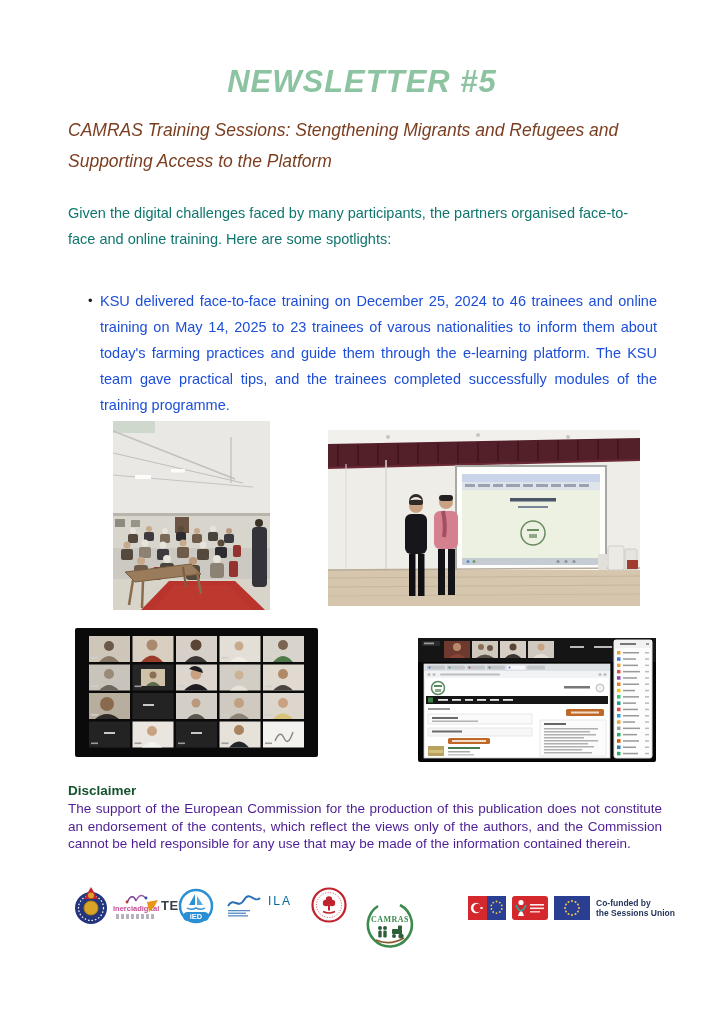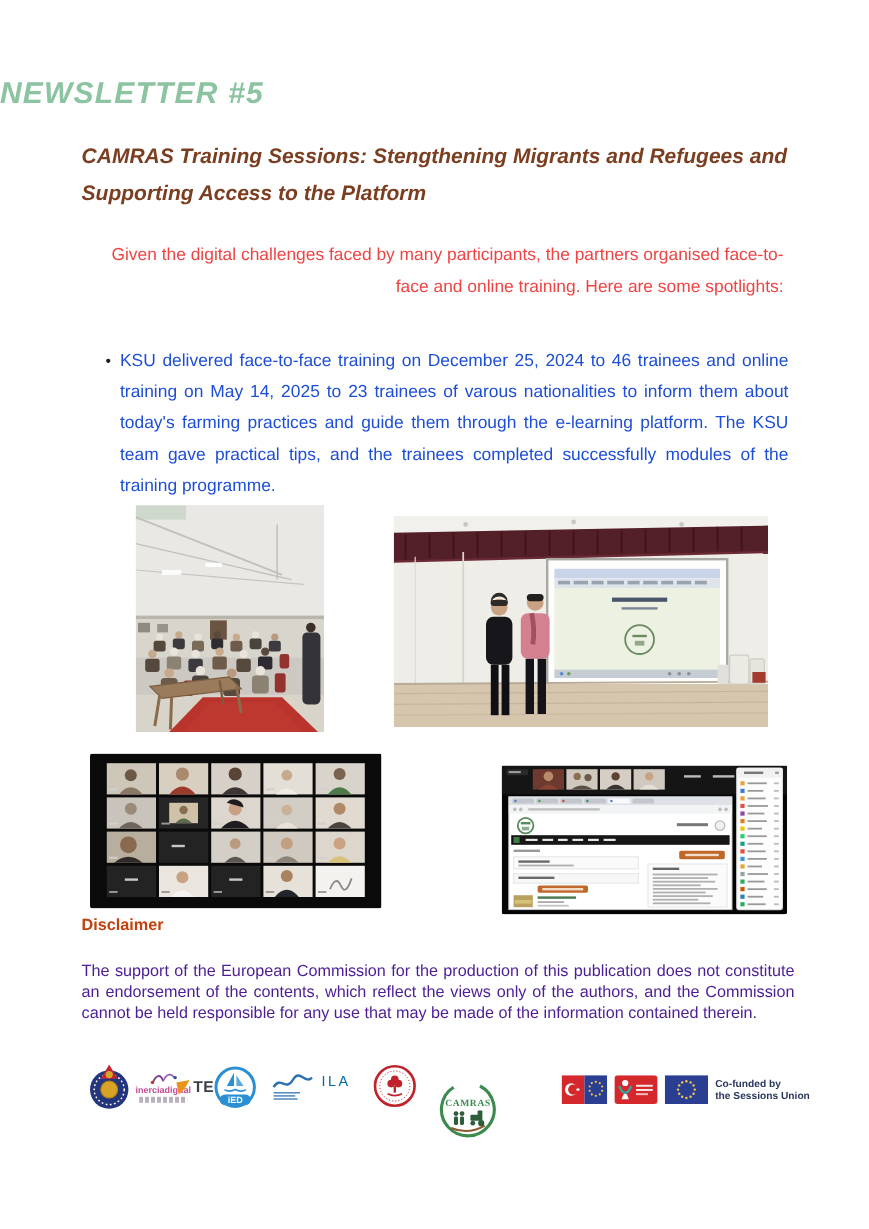--- a/index.html
+++ b/index.html
@@ -1,40 +1,40 @@
 <!DOCTYPE html>
 <html><head>
 <meta charset="utf-8">
 <style>
   html,body{margin:0;padding:0;background:#ffffff;}
   .page{
     position:relative;width:724px;height:1024px;background:#ffffff;
     font-family:"Liberation Sans", sans-serif;color:#1d1d1f;overflow:hidden;
   }
   .title{
-    position:absolute;left:0;top:64px;width:724px;
-    font-size:25px;font-weight:800;font-style:italic;color:#8cc3a0;letter-spacing:1px;
+    position:absolute;left:0;top:64px;width:724px;text-align:center;
+    font-size:31px;font-weight:800;font-style:italic;color:#8cc3a0;letter-spacing:1px;
   }
   .heading{
     position:absolute;left:68px;top:115px;width:600px;
-    font-size:17.5px;font-weight:700;font-style:italic;color:#7b3e20;line-height:31px;
+    font-size:17.5px;font-weight:400;font-style:italic;color:#7b3e20;line-height:31px;
   }
   .intro{
     position:absolute;left:68px;top:200px;width:585px;
-    font-size:14.5px;line-height:26px;color:#ef4444;text-align:right;
+    font-size:14.5px;line-height:26px;color:#0f766e;
   }
   .bullet-row{position:absolute;left:88px;top:288px;width:569px;display:flex;}
   .bullet-dot{width:12px;font-size:13px;line-height:26px;color:#1d1d1f;flex:0 0 12px;}
   .bullet-text{
     flex:1;font-size:14.5px;line-height:26px;color:#1d4ed8;text-align:justify;
   }
   .photo{position:absolute;overflow:hidden;}
   .photo svg{display:block;}
   .disclaimer-title{
-    position:absolute;left:68px;top:763px;font-size:13.5px;font-weight:700;color:#c2410c;
+    position:absolute;left:68px;top:783px;font-size:13.5px;font-weight:700;color:#14532d;
   }
   .disclaimer-body{
     position:absolute;left:68px;top:800px;width:594px;
     font-size:13.5px;line-height:17.5px;color:#4c1d95;text-align:justify;
   }
   .logos{
     position:absolute;left:0;top:884px;width:724px;height:56px;
   }
   .logo{position:absolute;display:flex;align-items:center;}
   .tengo-text{font-size:13px;font-weight:700;color:#3a3f4a;letter-spacing:.5px;margin-left:2px;}

